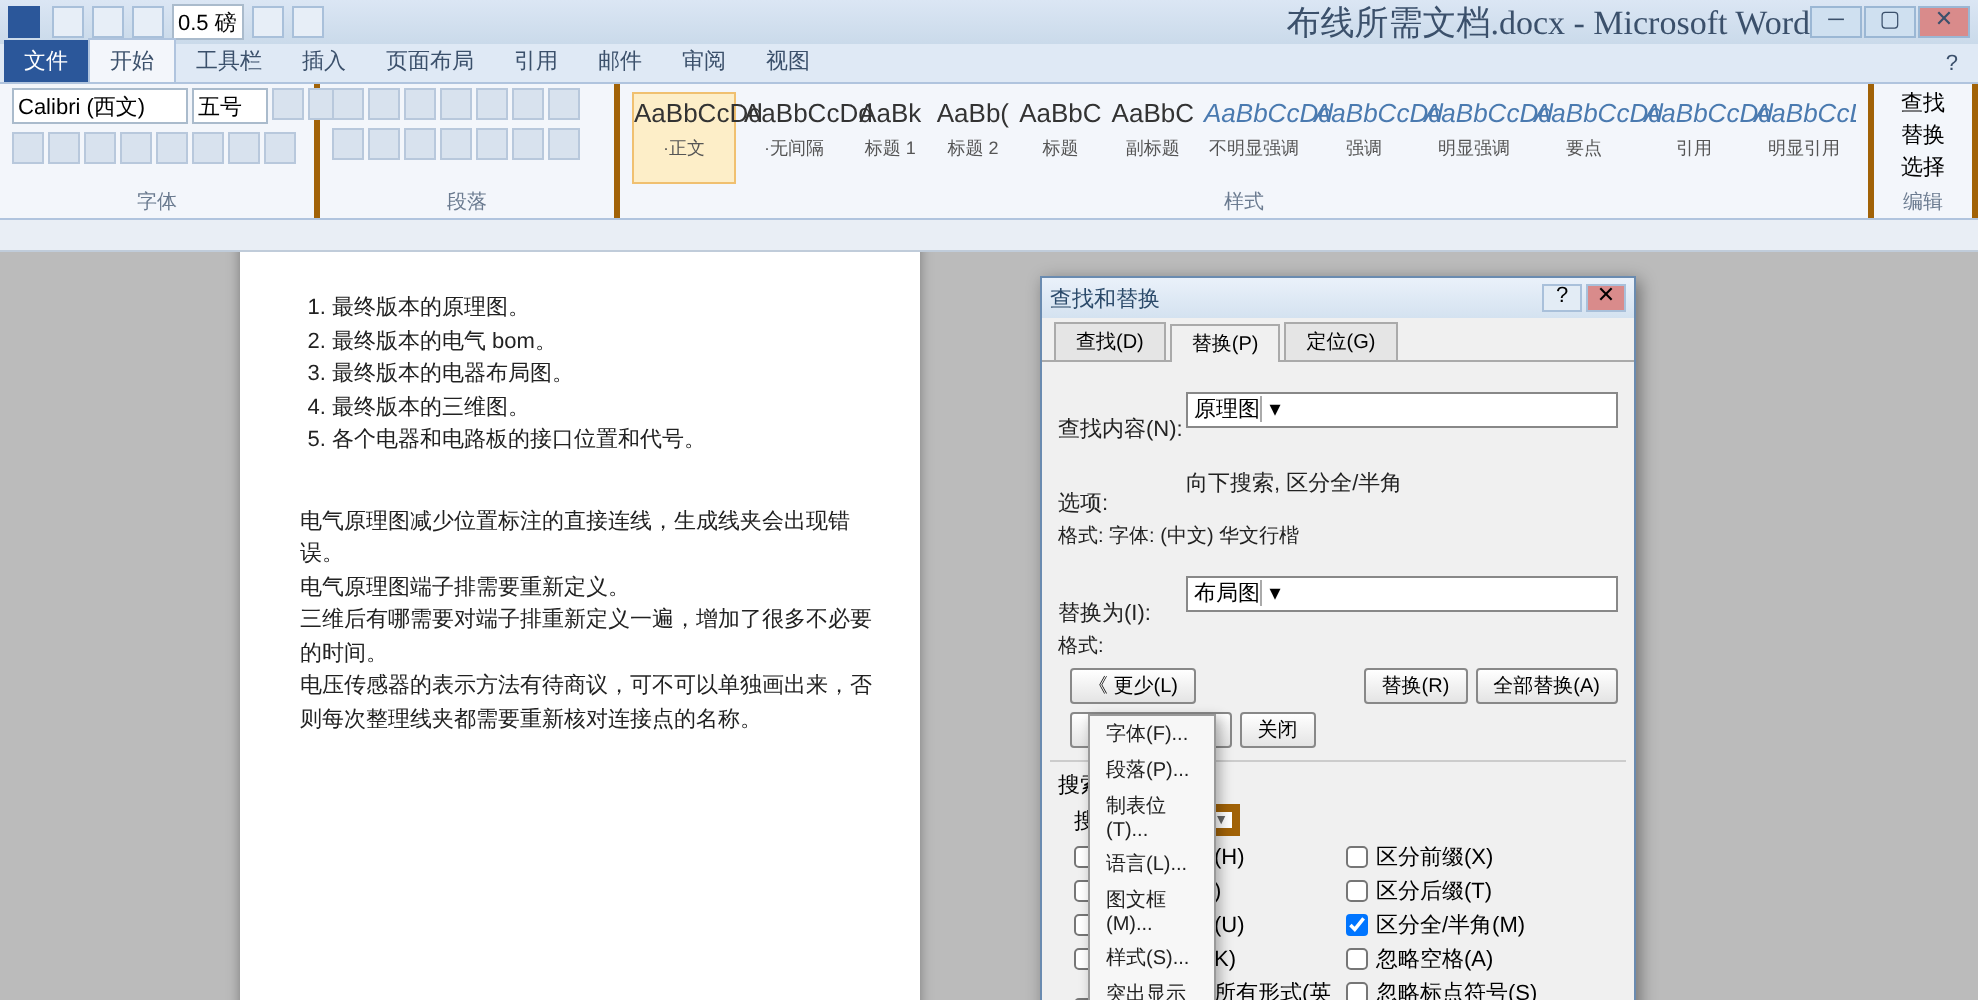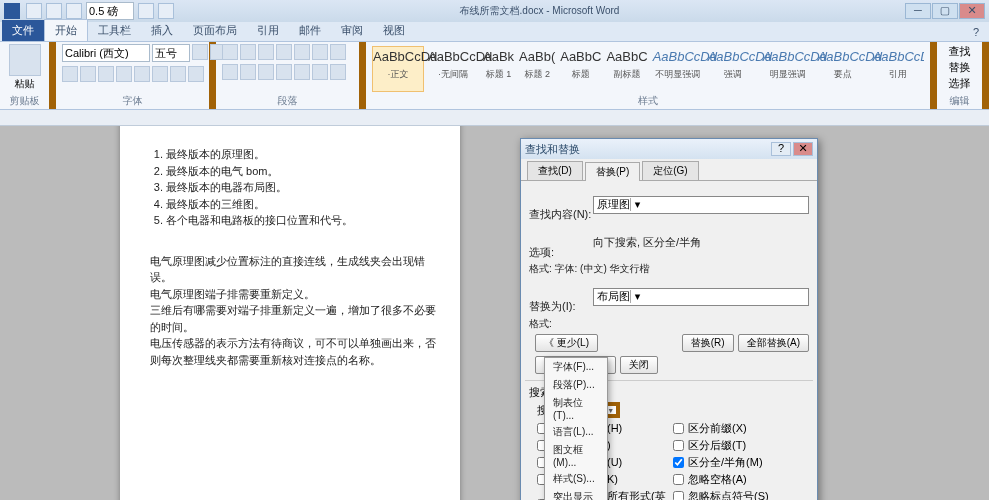--- a/index.html
+++ b/index.html
@@ -2,32 +2,32 @@
 <html><head>
 <meta charset="utf-8">
 <style>
 * { margin: 0; padding: 0; box-sizing: border-box; font-family: "Microsoft YaHei", SimSun, sans-serif; font-size: 11px; }
 body { background: #bbb; overflow: hidden; width: 989px; height: 500px; position: relative; }
 
 .titlebar { height: 22px; background: linear-gradient(#dbe6f4, #cadaea); display: flex; align-items: center; padding: 0 4px; }
 .titlebar .wicon { width: 16px; height: 16px; background: #2b579a; margin-right: 6px; }
 .qat { display: flex; gap: 4px; align-items: center; }
 .qat .qbtn { width: 16px; height: 16px; background: #e7eef7; border: 1px solid #a9c0da; }
-.titlebar .ttext { flex: 1; text-align: center; color: #3b506b; font-size: 10px; }
+.titlebar .ttext { flex: 1; text-align: right; color: #3b506b; font-size: 17px; font-family: Liberation Serif, serif; }
 .winbtns { display: flex; gap: 1px; }
 .winbtns div { width: 26px; height: 16px; background: #cfe0f0; border: 1px solid #9bb7d4; text-align: center; line-height: 12px; color: #3b506b; }
 .winbtns .cls { background: #d98b8b; }
 
 .ribbon-tabs { height: 20px; background: #dfe9f5; display: flex; align-items: flex-end; padding-left: 2px; border-bottom: 1px solid #b0c4de; }
 .ribbon-tabs .tab { padding: 3px 10px; color: #3b506b; cursor: pointer; }
 .ribbon-tabs .tab.file { background: #2b579a; color: #fff; }
 .ribbon-tabs .tab.active { background: #f3f6fb; border: 1px solid #b0c4de; border-bottom: none; }
 
 .ribbon { height: 68px; background: #f3f6fb; border-bottom: 1px solid #b0c4de; display: flex; }
-.rgroup { border-right: 7px solid #a16207; padding: 2px 6px 0 6px; display: flex; flex-direction: column; justify-content: space-between; }
+.rgroup { border-right: 3px solid #a16207; padding: 2px 6px 0 6px; display: flex; flex-direction: column; justify-content: space-between; }
 .rgroup .glabel { font-size: 10px; color: #6b7b90; text-align: center; padding-bottom: 1px; }
 .rgroup .gcontent { flex: 1; display: flex; align-items: center; gap: 3px; }
 .ricon { width: 16px; height: 16px; background: #d8e2ee; border: 1px solid #b8c8dc; }
 .ricon.big { width: 32px; height: 32px; }
 .fontsel { height: 18px; border: 1px solid #abc; background: #fff; font-size: 11px; padding: 0 2px; display: flex; align-items: center; }
 .stylebox { width: 52px; height: 46px; border: 1px solid transparent; text-align: center; padding-top: 2px; cursor: pointer; }
 .stylebox .sprev { font-size: 13px; color: #333; }
 .stylebox .sname { font-size: 9px; color: #555; margin-top: 4px; }
 .stylebox.sel { border: 1px solid #f0c070; background: #fdeec8; }
 
@@ -68,21 +68,21 @@
 </style>
 </head>
 <body>
 
 <div class="titlebar">
   <div class="wicon"></div>
   <div class="qat">
     <div class="qbtn"></div>
     <div class="qbtn"></div>
     <div class="qbtn"></div>
-    <div class="fontsel" style="width:48px">
+    <div class="fontsel" style="width:36px">
         <span>0.5 磅</span>
       </div>
     <div class="qbtn"></div>
     <div class="qbtn"></div>
   </div>
   <div class="ttext">布线所需文档.docx - Microsoft Word</div>
   <div class="winbtns">
     <div>─</div>
     <div>▢</div>
     <div class="cls">✕</div>
@@ -97,27 +97,20 @@
   <div class="tab">页面布局</div>
   <div class="tab">引用</div>
   <div class="tab">邮件</div>
   <div class="tab">审阅</div>
   <div class="tab">视图</div>
   <div style="flex:1"></div>
   <div class="tab">?</div>
 </div>
 
 <div class="ribbon">
-  <div class="rgroup" style="width:56px">
-    <div class="gcontent" style="flex-direction:column;gap:1px">
-      <div class="ricon big"></div>
-      <span style="font-size:10px">粘贴</span>
-    </div>
-    <div class="glabel">剪贴板</div>
-  </div>
   <div class="rgroup" style="width:160px">
     <div class="gcontent" style="flex-direction:column;align-items:flex-start;gap:4px">
       <div style="display:flex;gap:2px">
         <div class="fontsel" style="width:88px">Calibri (西文)</div>
         <div class="fontsel" style="width:38px">五号</div>
         <div class="ricon"></div>
         <div class="ricon"></div>
       </div>
       <div style="display:flex;gap:2px">
         <div class="ricon"></div>

